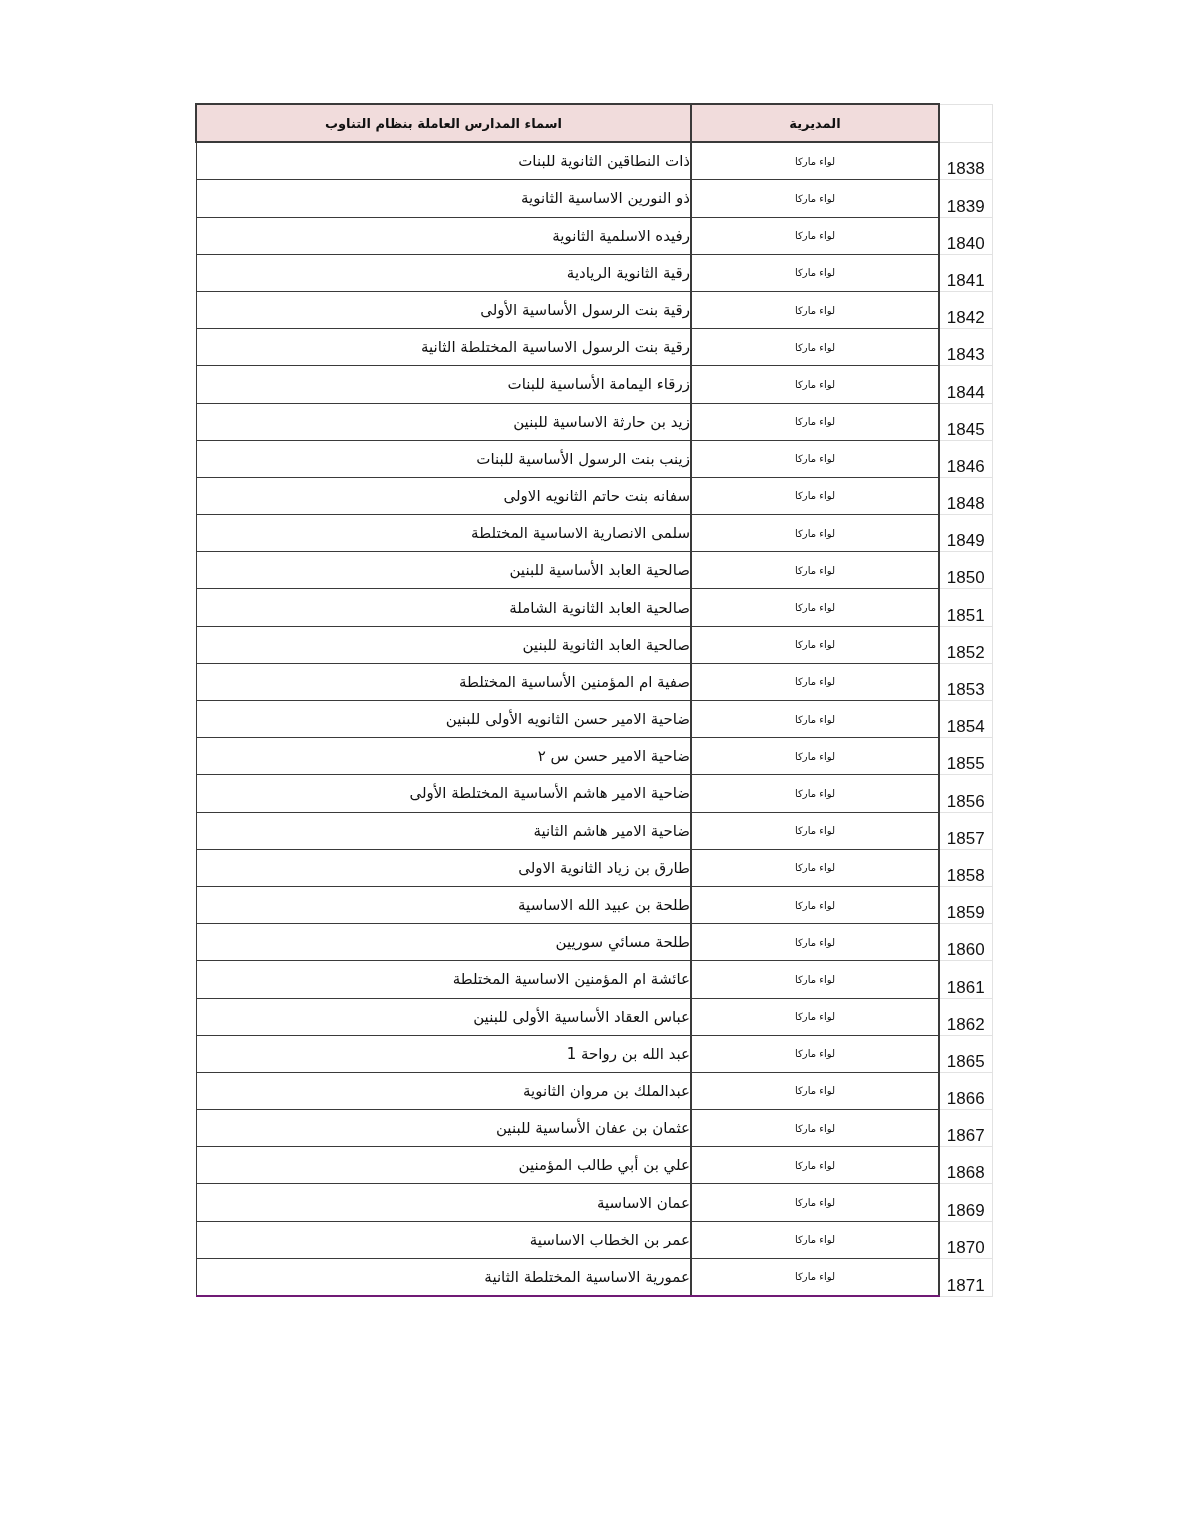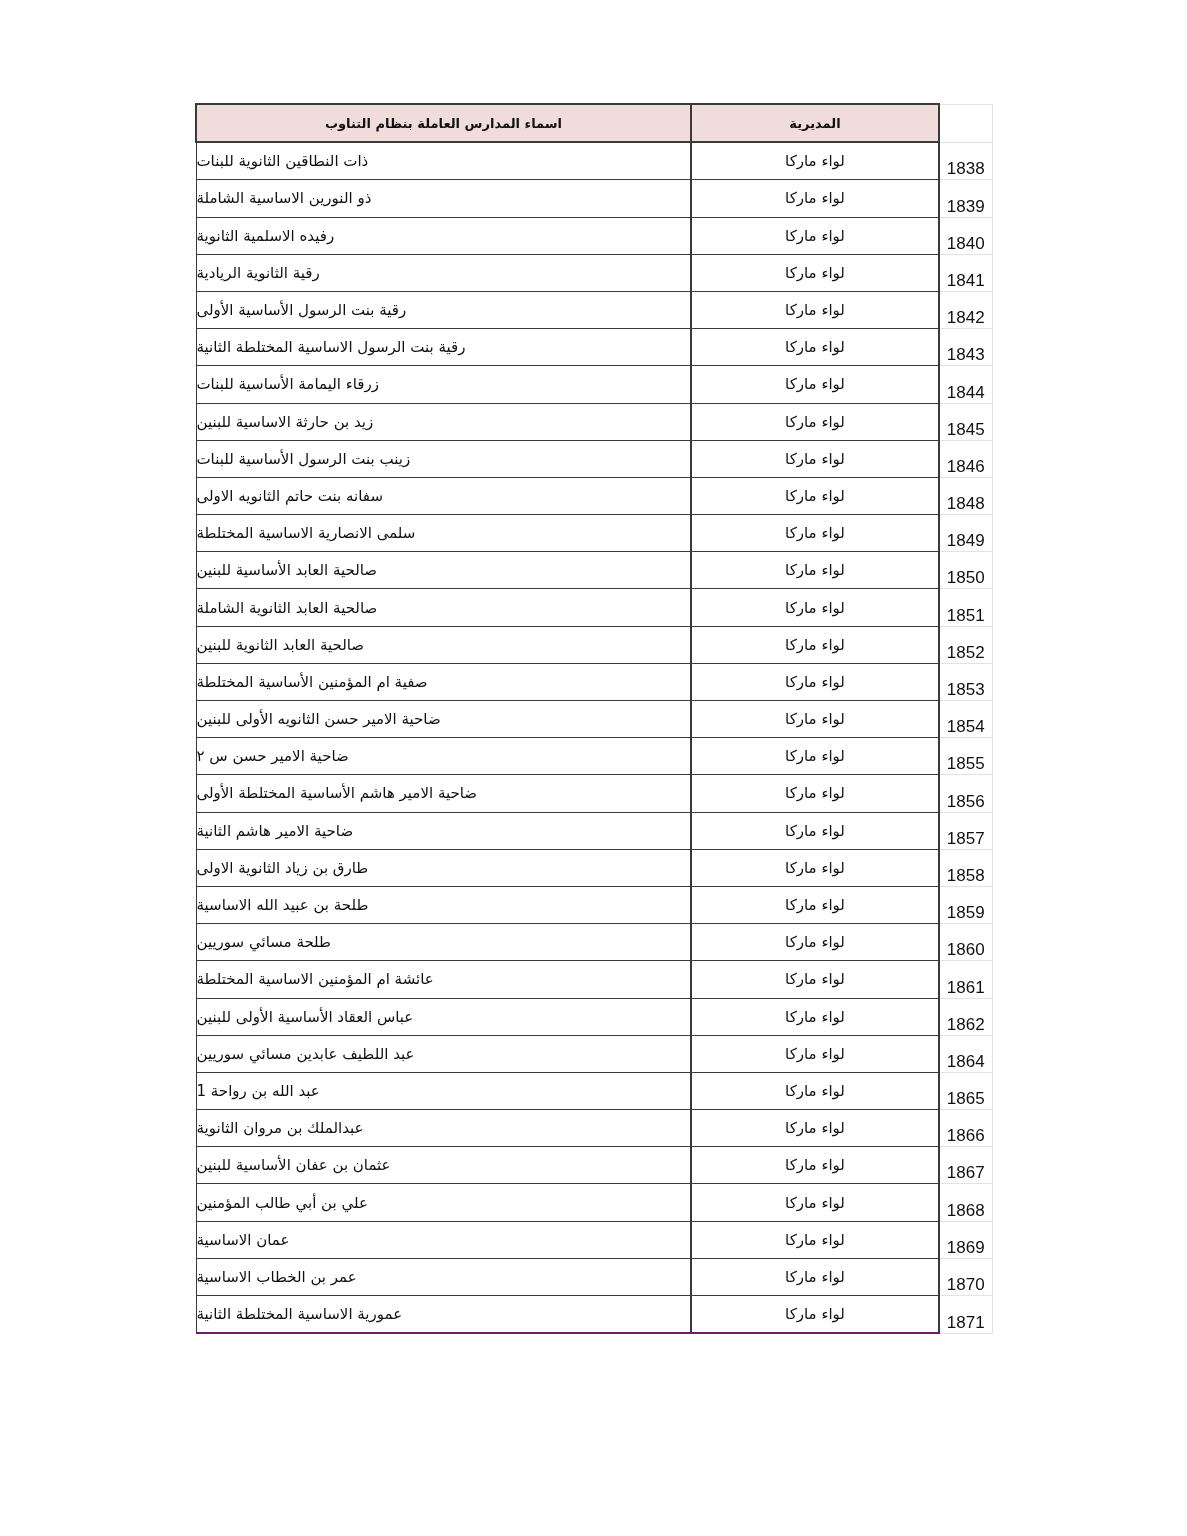--- a/index.html
+++ b/index.html
@@ -46,30 +46,30 @@
       direction: rtl;
     }
     th.num-hdr {
       background: #ffffff;
       border: 1px solid #e2e2e2;
       border-left: 2px solid #3a3a3a;
     }
     td.name {
       border: 1.5px solid #3a3a3a;
       border-right: 2px solid #3a3a3a;
-      text-align: left;
+      text-align: right;
       direction: rtl;
       font-size: 15px;
       padding-right: 4px;
     }
     td.dir {
       border: 1.5px solid #3a3a3a;
       text-align: center;
       direction: rtl;
-      font-size: 15px;
+      font-size: 10px;
     }
     td.num {
       border-top: 1px solid #e2e2e2;
       border-bottom: 1px solid #e2e2e2;
       border-right: 1px solid #e2e2e2;
       border-left: 2px solid #3a3a3a;
       font-family: "Liberation Sans", "DejaVu Sans", sans-serif;
       font-size: 17px;
       text-align: center;
       vertical-align: bottom;
@@ -94,21 +94,21 @@
         <th class="num-hdr"></th>
       </tr>
     </thead>
     <tbody id="rows">
         <tr>
           <td class="name">ذات النطاقين الثانوية للبنات</td>
           <td class="dir">لواء ماركا</td>
           <td class="num">1838</td>
         </tr>
         <tr>
-          <td class="name">ذو النورين الاساسية الشاملة</td>
+          <td class="name">ذو النورين الاساسية الثانوية</td>
           <td class="dir">لواء ماركا</td>
           <td class="num">1839</td>
         </tr>
         <tr>
           <td class="name">رفيده الاسلمية الثانوية</td>
           <td class="dir">لواء ماركا</td>
           <td class="num">1840</td>
         </tr>
         <tr>
           <td class="name">رقية الثانوية الريادية</td>
@@ -207,25 +207,20 @@
         </tr>
         <tr>
           <td class="name">عائشة ام المؤمنين الاساسية المختلطة</td>
           <td class="dir">لواء ماركا</td>
           <td class="num">1861</td>
         </tr>
         <tr>
           <td class="name">عباس العقاد الأساسية الأولى للبنين</td>
           <td class="dir">لواء ماركا</td>
           <td class="num">1862</td>
-        </tr>
-        <tr>
-          <td class="name">عبد اللطيف عابدين مسائي سوريين</td>
-          <td class="dir">لواء ماركا</td>
-          <td class="num">1864</td>
         </tr>
         <tr>
           <td class="name">عبد الله بن رواحة 1</td>
           <td class="dir">لواء ماركا</td>
           <td class="num">1865</td>
         </tr>
         <tr>
           <td class="name">عبدالملك بن مروان الثانوية</td>
           <td class="dir">لواء ماركا</td>
           <td class="num">1866</td>

